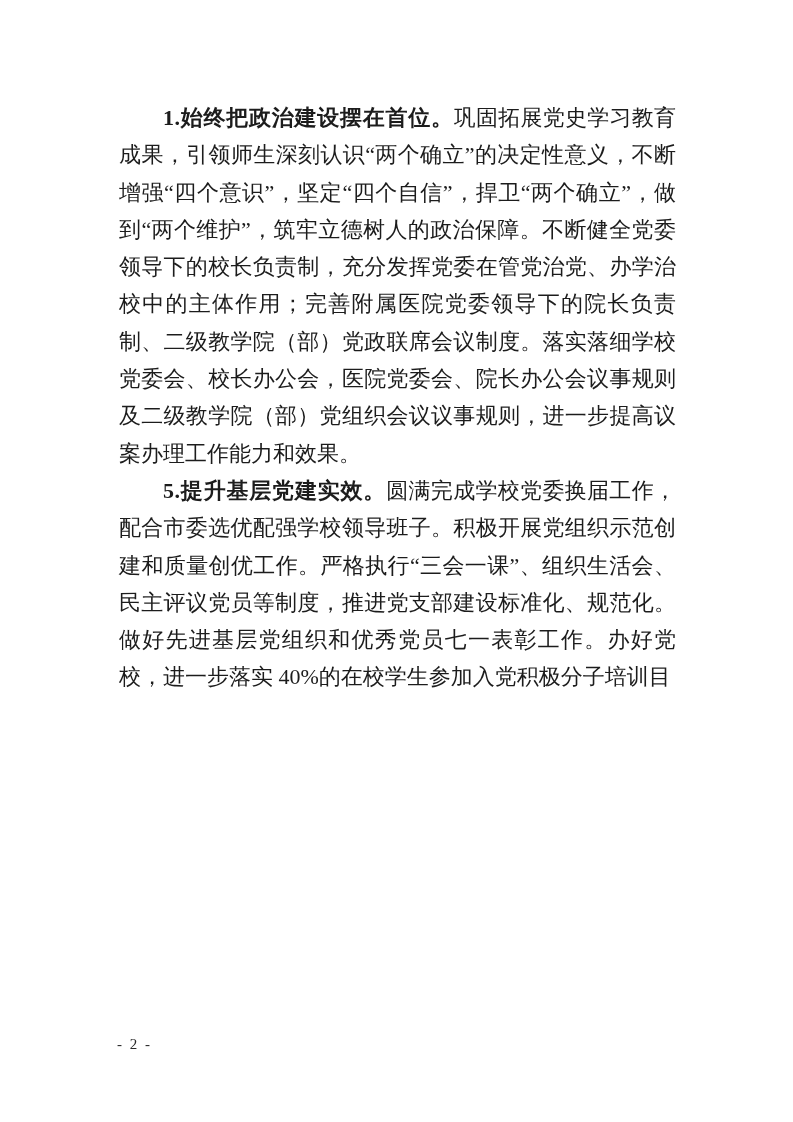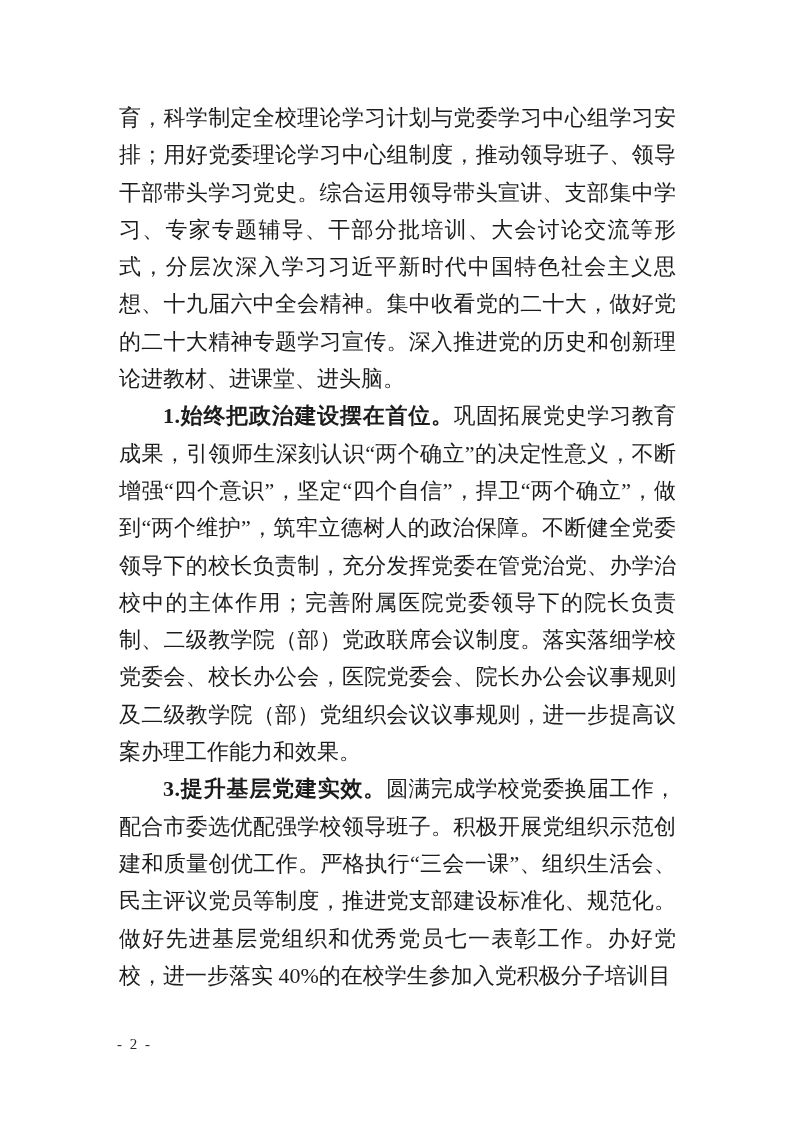--- a/index.html
+++ b/index.html
@@ -47,23 +47,22 @@
     font-family: "Liberation Serif", serif;
   }
 </style>
 </head>
 <body>
 
 <div class="page">
 
   <div class="content">
 
-    <p><span>育，科学制定全校理论学习计划与党委学习中心组学习安排；用好党委理论学习中心组制度，推动领导班子、领导干部带头学习党史。综合运用领导带头宣讲、支部集中学习、专家专题辅导、干部分批培训、大会讨论交流等形式，分层次深入学习习近平新时代中国特色社会主义思想、十九届六中全会精神。集中收看党的二十大，做好党的二十大精神专题学习宣传。深入推进党的历史和创新理论进教材、进课堂、进头脑。</span></p>
 
     <p class="indented"><span class="para-heading">1.始终把政治建设摆在首位。</span><span>巩固拓展党史学习教育成果，引领师生深刻认识“两个确立”的决定性意义，不断增强“四个意识”，坚定“四个自信”，捍卫“两个确立”，做到“两个维护”，筑牢立德树人的政治保障。不断健全党委领导下的校长负责制，充分发挥党委在管党治党、办学治校中的主体作用；完善附属医院党委领导下的院长负责制、二级教学院（部）党政联席会议制度。落实落细学校党委会、校长办公会，医院党委会、院长办公会议事规则及二级教学院（部）党组织会议议事规则，进一步提高议案办理工作能力和效果。</span></p>
 
-    <p class="indented"><span class="para-heading">3.提升基层党建实效。</span><span>圆满完成学校党委换届工作，配合市委选优配强学校领导班子。积极开展党组织示范创建和质量创优工作。严格执行“三会一课”、组织生活会、民主评议党员等制度，推进党支部建设标准化、规范化。做好先进基层党组织和优秀党员七一表彰工作。办好党校，进一步落实 40%的在校学生参加入党积极分子培训目</span></p>
+    <p class="indented"><span class="para-heading">5.提升基层党建实效。</span><span>圆满完成学校党委换届工作，配合市委选优配强学校领导班子。积极开展党组织示范创建和质量创优工作。严格执行“三会一课”、组织生活会、民主评议党员等制度，推进党支部建设标准化、规范化。做好先进基层党组织和优秀党员七一表彰工作。办好党校，进一步落实 40%的在校学生参加入党积极分子培训目</span></p>
 
   </div>
 
   <div class="page-number">- 2 -</div>
 
 </div>
 
 </body></html>

